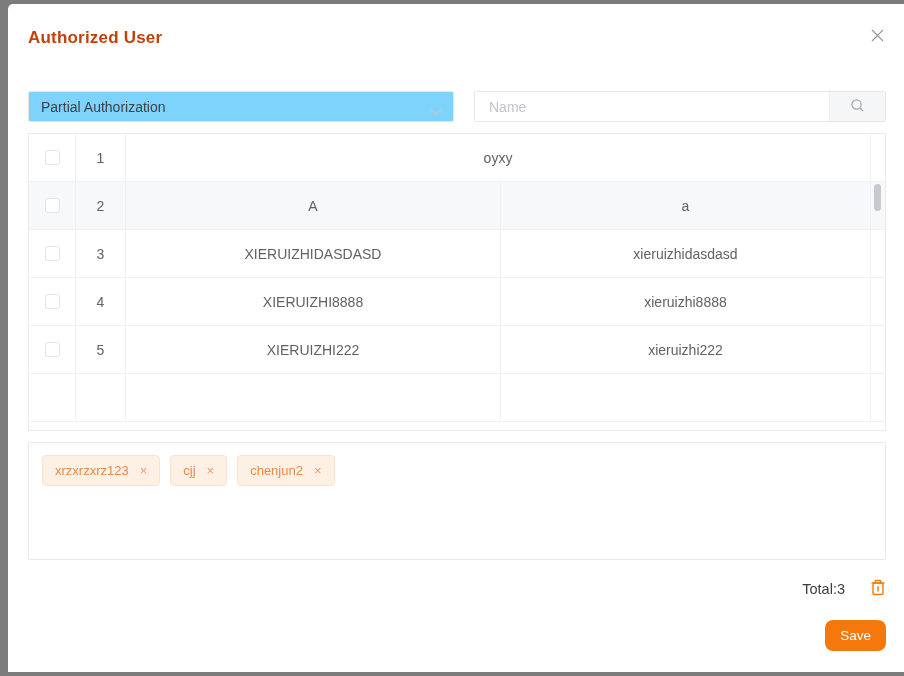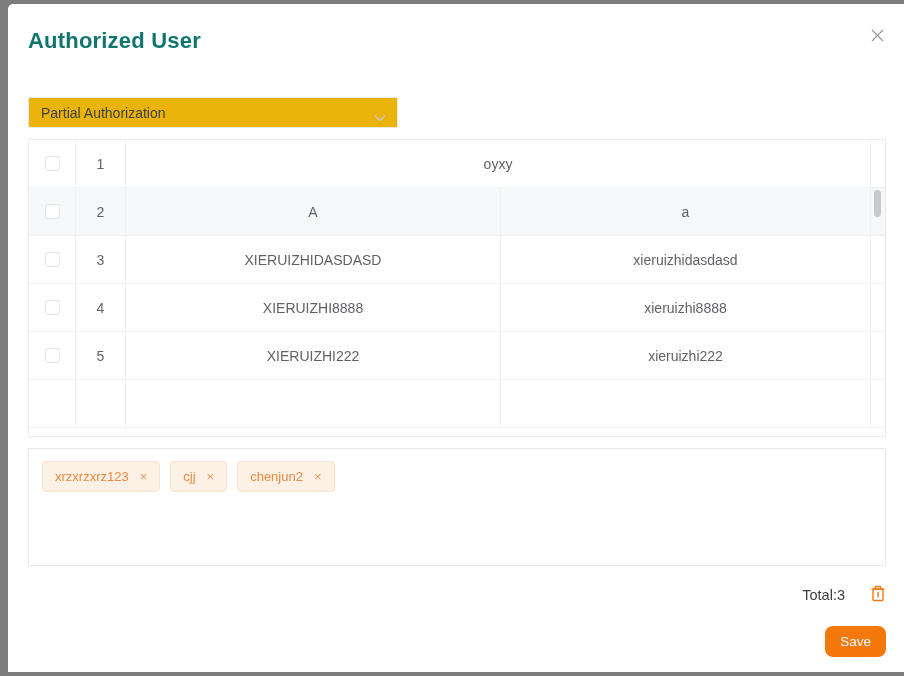--- a/index.html
+++ b/index.html
@@ -14,50 +14,50 @@
   }
   .modal {
     position: absolute;
     left: 8px; top: 4px;
     width: 896px; height: 668px;
     background: #ffffff;
     border-radius: 5px 0 0 0;
     padding: 24px 18px 0 20px;
   }
   .modal-title {
-    font-size: 22px;
+    font-size: 17px;
     font-weight: 700;
-    color: #0f766e;
+    color: #c2410c;
     letter-spacing: .2px;
   }
   .close-btn {
     position: absolute;
     top: 24px; right: 18px;
     width: 18px; height: 18px;
     display: flex; align-items: center; justify-content: center;
     cursor: pointer;
   }
   
   .filter-row {
     margin-top: 43px;
     display: flex;
     gap: 20px;
     height: 31px;
   }
   .select {
     position: relative;
-    width: 370px;
+    width: 426px;
     border: 1px solid #e7e7e7;
     border-radius: 2px;
     display: flex;
     align-items: center;
     padding: 0 12px 0 12px;
     color: #3f4145;
     cursor: pointer;
-    background: #eab308;
+    background: #7dd3fc;
   }
   .select .chevron {
     position: absolute;
     right: 11px; top: 50%;
     margin-top: -4px;
   }
   .input-group {
     flex: 1;
     display: flex;
     border: 1px solid #e7e7e7;
@@ -214,20 +214,31 @@
 
   <div class="filter-row">
     <div class="select">
       <span>Partial Authorization</span>
       <span class="chevron">
         <svg width="12" height="8" viewBox="0 0 12 8">
             <path d="M1 1.5 L6 6.5 L11 1.5" stroke="#c3c7cd" stroke-width="1.3" fill="none"></path>
           </svg>
       </span>
     </div>
+    <div class="input-group">
+      <input type="text" placeholder="Name" style="">
+      <div class="search-btn">
+        <span>
+          <svg width="15" height="15" viewBox="0 0 15 15" fill="none" stroke="#a2a6ab" stroke-width="1.2">
+              <circle cx="6.5" cy="6.5" r="4.6"></circle>
+              <path d="M10 10 L13 13"></path>
+            </svg>
+        </span>
+      </div>
+    </div>
   </div>
 
   <div class="table">
     <div class="t-body">
       <div class="t-row">
       <div class="cell c-check">
         <span class="checkbox"></span>
       </div>
       <div class="cell c-no">1</div>
       <div class="cell c-nick">oyxy</div>

